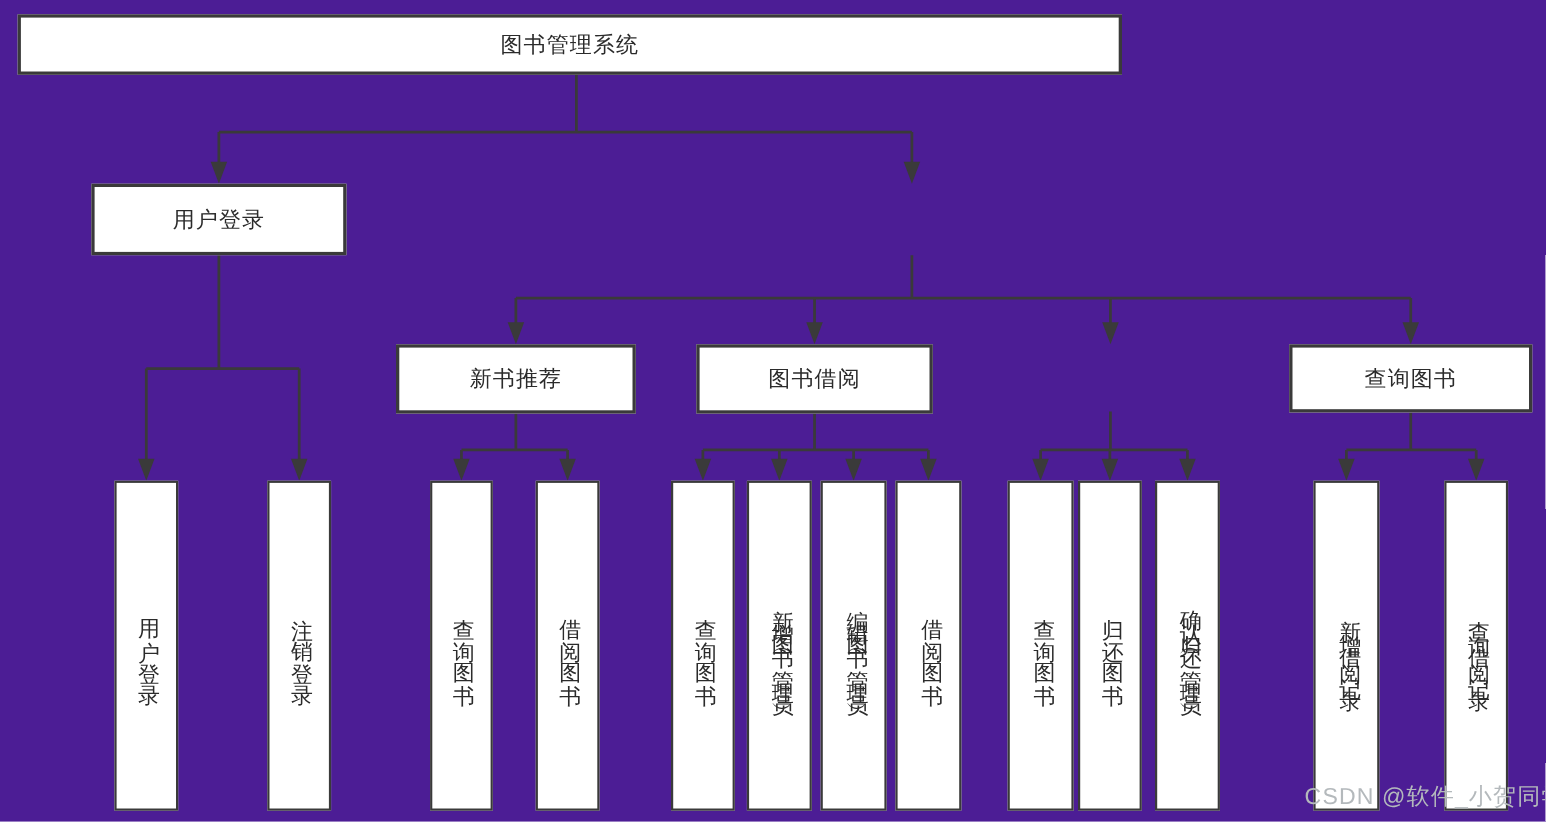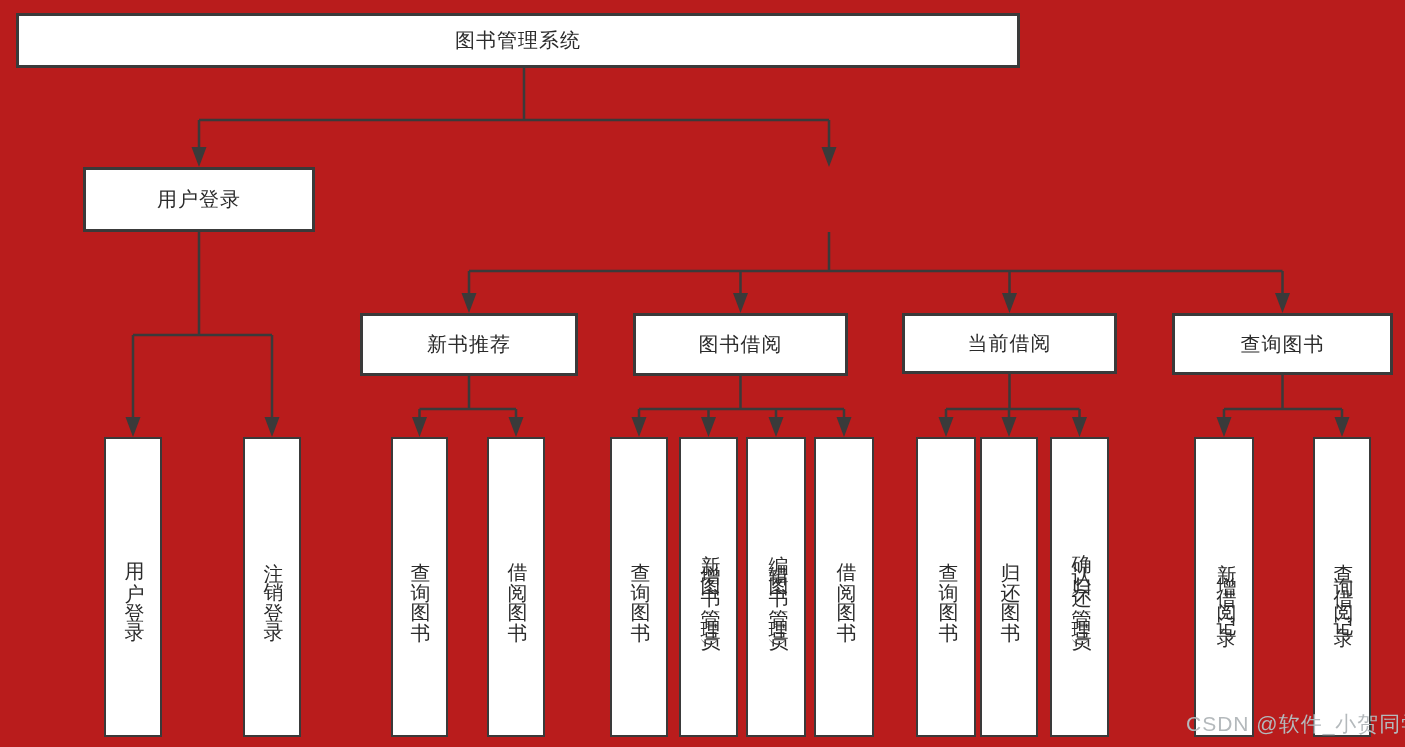--- a/index.html
+++ b/index.html
@@ -1,19 +1,19 @@
 <!DOCTYPE html>
 <html><head>
 <meta charset="utf-8">
 <style>
   html,body{margin:0;padding:0;background:#ffffff;}
   .stage{
     position:relative;
     width:1405px;height:747px;
-    background:#b91c1c;
+    background:#4c1d95;
     font-family:"Liberation Sans","DejaVu Sans",sans-serif;
     overflow:hidden;
   }
   .wires{position:absolute;left:0;top:0;}
   .node{
     position:absolute;
     box-sizing:border-box;
     background:#ffffff;
     border:3px solid #3a3a3a;
     color:#2b2b2b;
@@ -93,21 +93,20 @@
       <polygon points="1334.5,417 1349.5,417 1342,437"></polygon>
     </g>
   </svg>
 
   <div class="node" style="left:16px;top:13px;width:1004px;height:55px;">图书管理系统</div>
 
   <div class="node" style="left:83px;top:167px;width:232px;height:65px;">用户登录</div>
 
   <div class="node" style="left:633px;top:313px;width:215px;height:63px;">图书借阅</div>
   <div class="node" style="left:360px;top:313px;width:218px;height:63px;">新书推荐</div>
-  <div class="node" style="left:902px;top:313px;width:215px;height:61px;">当前借阅</div>
   <div class="node" style="left:1172px;top:313px;width:221px;height:62px;">查询图书</div>
 
   <div class="leaf v-short" style="left:104px;width:58px;">用户登录</div>
   <div class="leaf v-short" style="left:243px;width:58px;">注销登录</div>
   <div class="leaf v-short" style="left:391px;width:57px;">查询图书</div>
   <div class="leaf v-short" style="left:487px;width:58px;">借阅图书</div>
   <div class="leaf v-short" style="left:610px;width:58px;">查询图书</div>
   <div class="leaf v-long" style="left:679px;width:59px;">新增图书（管理员）</div>
   <div class="leaf v-long" style="left:746px;width:60px;">编辑图书（管理员）</div>
   <div class="leaf v-short" style="left:814px;width:60px;">借阅图书</div>

